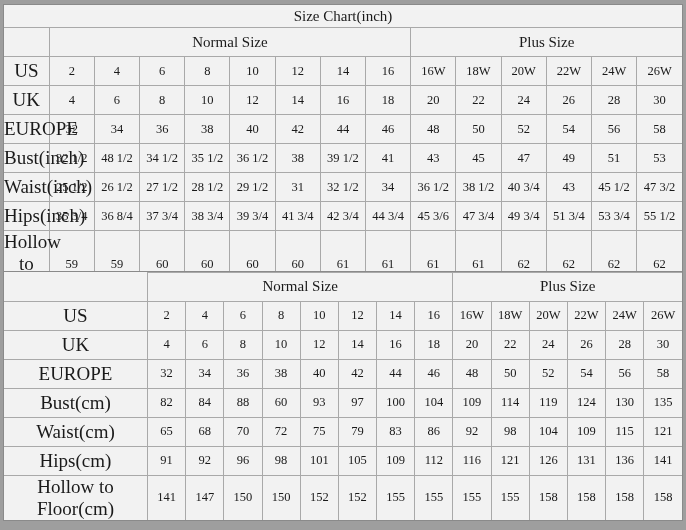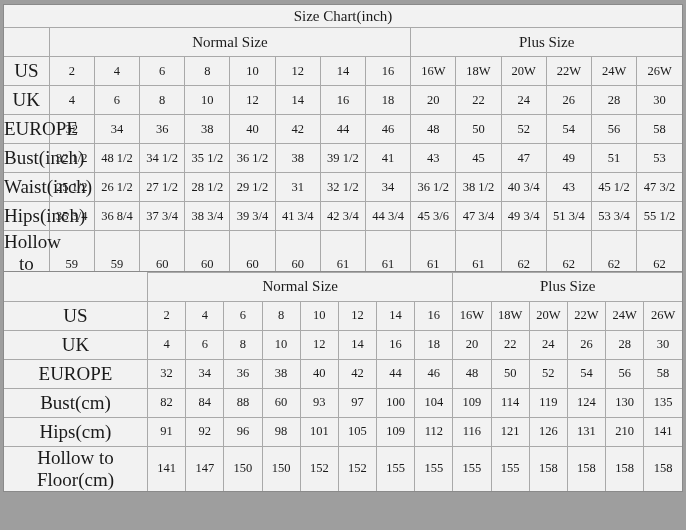--- a/index.html
+++ b/index.html
@@ -280,34 +280,51 @@
             <td class="datacell">100</td>
             <td class="datacell">104</td>
             <td class="datacell">109</td>
             <td class="datacell">114</td>
             <td class="datacell">119</td>
             <td class="datacell">124</td>
             <td class="datacell">130</td>
             <td class="datacell nb-right">135</td>
           </tr>
           <tr>
+            <td class="rowlabel nb-left">Waist(cm)</td>
+            <td class="datacell">65</td>
+            <td class="datacell">68</td>
+            <td class="datacell">70</td>
+            <td class="datacell">72</td>
+            <td class="datacell">75</td>
+            <td class="datacell">79</td>
+            <td class="datacell">83</td>
+            <td class="datacell">86</td>
+            <td class="datacell">92</td>
+            <td class="datacell">98</td>
+            <td class="datacell">104</td>
+            <td class="datacell">109</td>
+            <td class="datacell">115</td>
+            <td class="datacell nb-right">121</td>
+          </tr>
+          <tr>
             <td class="rowlabel nb-left">Hips(cm)</td>
             <td class="datacell">91</td>
             <td class="datacell">92</td>
             <td class="datacell">96</td>
             <td class="datacell">98</td>
             <td class="datacell">101</td>
             <td class="datacell">105</td>
             <td class="datacell">109</td>
             <td class="datacell">112</td>
             <td class="datacell">116</td>
             <td class="datacell">121</td>
             <td class="datacell">126</td>
             <td class="datacell">131</td>
-            <td class="datacell">210</td>
+            <td class="datacell">136</td>
             <td class="datacell nb-right">141</td>
           </tr>
           <tr>
             <td class="rowlabel nb-left nb-bottom">Hollow to Floor(cm)</td>
             <td class="datacell nb-bottom">141</td>
             <td class="datacell nb-bottom">147</td>
             <td class="datacell nb-bottom">150</td>
             <td class="datacell nb-bottom">150</td>
             <td class="datacell nb-bottom">152</td>
             <td class="datacell nb-bottom">152</td>

